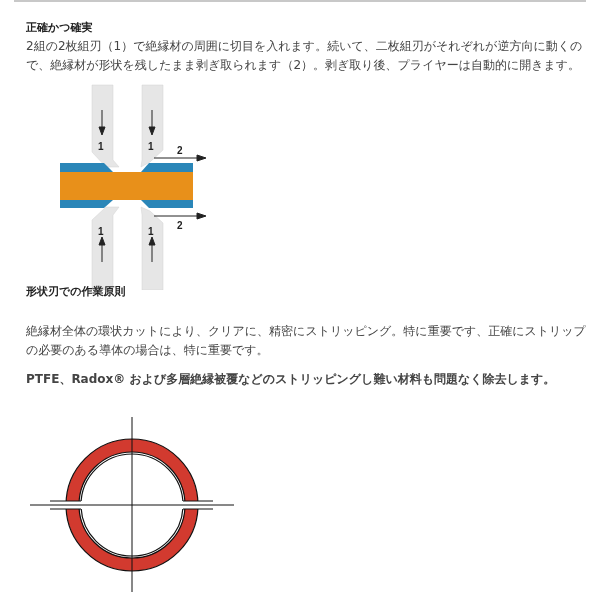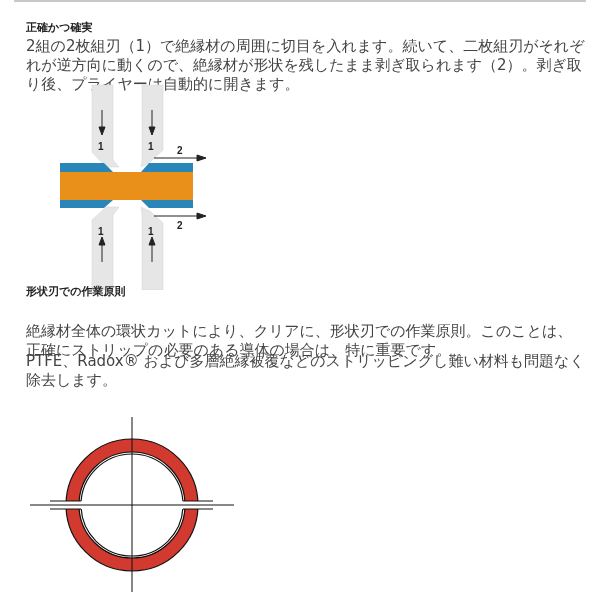--- a/index.html
+++ b/index.html
@@ -1,25 +1,25 @@
 <!DOCTYPE html>
 <html><head>
 <meta charset="utf-8">
 <style>
   html, body { margin: 0; padding: 0; background: #ffffff; }
   body { width: 600px; height: 600px; position: relative; overflow: hidden;
          font-family: "DejaVu Sans", "Liberation Sans", sans-serif; color: #333333; }
   .top-rule { position: absolute; left: 14px; top: 0; width: 572px; height: 2px; background: #c8c8c8; }
   .heading { position: absolute; left: 26px; font-size: 11px; font-weight: bold; color: #222222; letter-spacing: 0; }
-  .para { position: absolute; left: 26px; width: 560px; font-size: 15px; line-height: 19px; color: #444444; }
+  .para { position: absolute; left: 26px; width: 560px; font-size: 12px; line-height: 19px; color: #444444; }
   #h1 { top: 8px; margin-top: 12px; }
   #p1 { top: 37px; }
   #h2 { top: 284px; }
   #p2 { top: 322px; }
-  #p3 { top: 352px; }
+  #p3 { top: 370px; font-weight: bold; }
   .fig { position: absolute; }
   #fig1 { left: 40px; top: 80px; width: 200px; height: 210px; }
   #fig2 { left: 20px; top: 400px; width: 240px; height: 200px; }
   svg text { font-family: "Liberation Sans", sans-serif; font-weight: bold; }
 </style>
 </head>
 <body>
 
 <div class="top-rule"></div>
 
@@ -76,21 +76,21 @@
       <polygon points="157,75 166,78 157,81"></polygon>
       <line x1="114" y1="136" x2="160" y2="136" stroke-width="1"></line>
       <polygon points="157,133 166,136 157,139"></polygon>
     </g>
     <text x="137" y="74" font-size="10" fill="#222">2</text>
     <text x="137" y="149" font-size="10" fill="#222">2</text>
   </svg>
 </div>
 
 <div class="heading" id="h2">形状刃での作業原則</div>
-<div class="para" id="p2">絶縁材全体の環状カットにより、クリアに、形状刃での作業原則。このことは、正確にストリップの必要のある導体の場合は、特に重要です。</div>
+<div class="para" id="p2">絶縁材全体の環状カットにより、クリアに、精密にストリッピング。特に重要です、正確にストリップの必要のある導体の場合は、特に重要です。</div>
 <div class="para" id="p3">PTFE、Radox® および多層絶縁被覆などのストリッピングし難い材料も問題なく除去します。</div>
 
 <div class="fig" id="fig2">
   <svg width="240" height="200" viewBox="0 0 240 200" xmlns="http://www.w3.org/2000/svg">
     <g>
 
       <circle cx="112" cy="105" r="66" fill="#d23a2f" stroke="#111" stroke-width="1.2"></circle>
       <circle cx="112" cy="105" r="53" fill="#ffffff" stroke="#111" stroke-width="1.2"></circle>
       <circle cx="112" cy="105" r="51" fill="none" stroke="#111" stroke-width="1.2"></circle>
 

